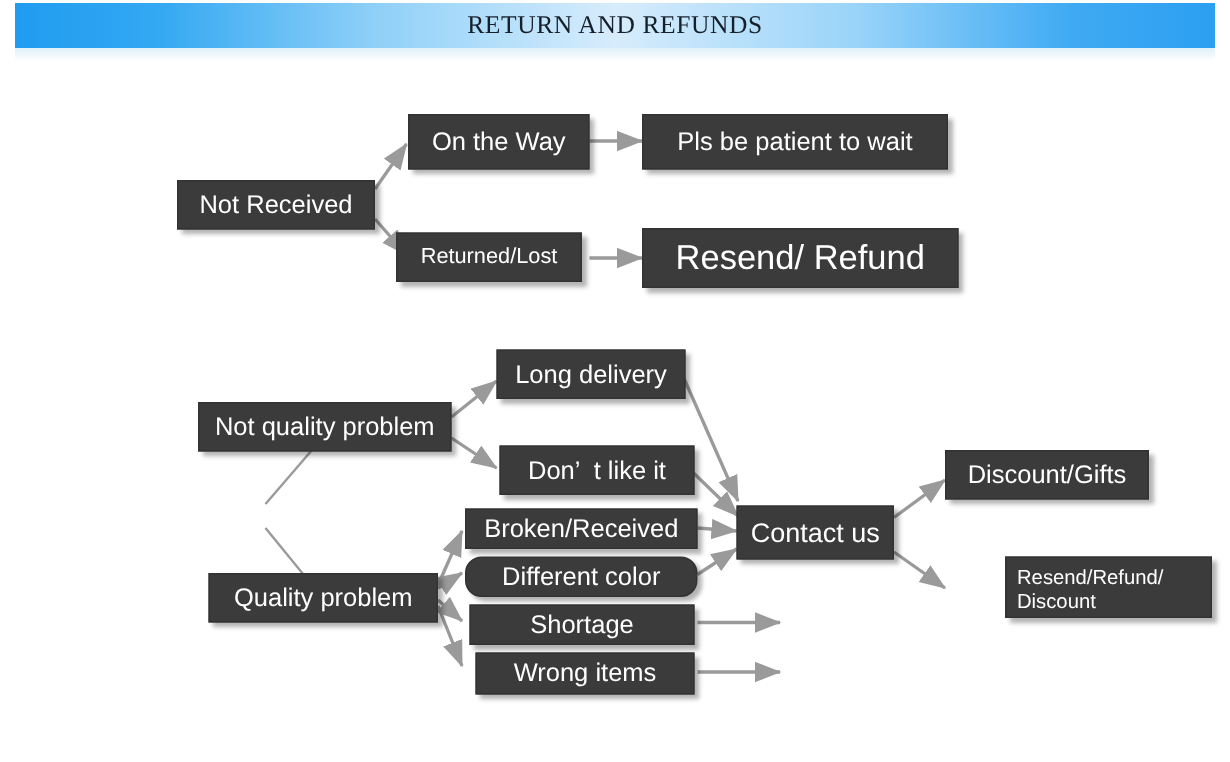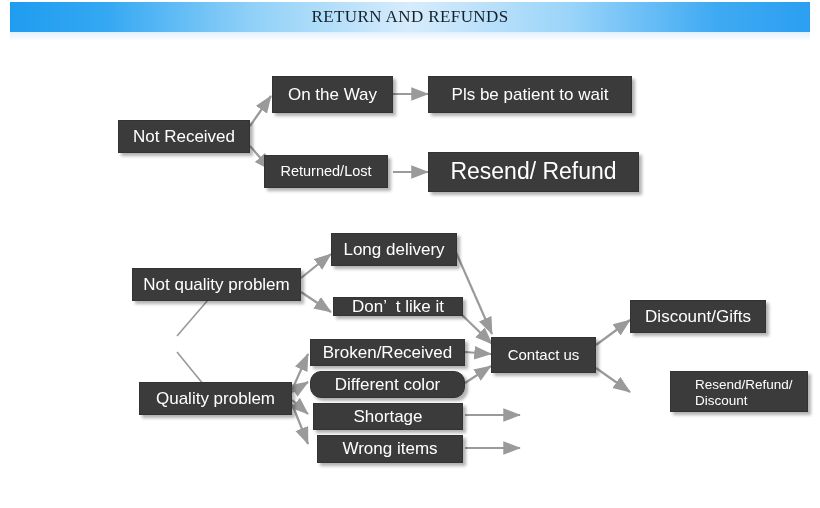--- a/index.html
+++ b/index.html
@@ -29,21 +29,21 @@
     background:linear-gradient(to bottom,rgba(200,228,248,.55),rgba(255,255,255,0));
   }
 
   
   .box{
     position:absolute;
     background:#3b3b3b;
     color:#ffffff;
     display:flex;align-items:center;
     box-sizing:border-box;
-    padding:0 24px;
+    padding:0 7px;
     font-size:15px;
     line-height:1.12;
     white-space:pre;
     box-shadow:3px 3px 3px rgba(0,0,0,.30);
     border:1px solid #333;
   }
   .box.center{justify-content:center;}
   .box.left{justify-content:flex-start;}
   .box.big{font-size:23px;}
   .box.med{font-size:17px;}
@@ -114,30 +114,30 @@
 
   <div class="box center big" style="left:428px;top:152px;width:211px;height:40px;">Resend/ Refund</div>
 
 
   <div class="box center med" style="left:132px;top:268px;width:169px;height:33px;">Not quality problem</div>
 
   <div class="box center med" style="left:139px;top:382px;width:153px;height:33px;">Quality problem</div>
 
   <div class="box center med" style="left:331px;top:233px;width:126px;height:33px;">Long delivery</div>
 
-  <div class="box center med" style="left:333px;top:297px;width:130px;height:19px;">Don’  t like it</div>
+  <div class="box center med" style="left:333px;top:297px;width:130px;height:33px;">Don’  t like it</div>
 
   <div class="box center med" style="left:310px;top:339px;width:155px;height:27px;">Broken/Received</div>
 
   <div class="box center med" style="left:310px;top:371px;width:155px;height:27px;border-radius:11px;">Different color</div>
 
   <div class="box center med" style="left:313px;top:403px;width:150px;height:27px;">Shortage</div>
 
   <div class="box center med" style="left:317px;top:435px;width:146px;height:28px;">Wrong items</div>
 
-  <div class="box center big" style="left:491px;top:337px;width:105px;height:36px;font-size:15px;">Contact us</div>
+  <div class="box center big" style="left:491px;top:337px;width:105px;height:36px;font-size:18px;">Contact us</div>
 
   <div class="box center med" style="left:630px;top:300px;width:136px;height:33px;">Discount/Gifts</div>
 
   <div class="box left two-line" style="left:630px;top:371px;width:138px;height:41px;margin-left:40px;">Resend/Refund/
 Discount</div>
 
 </div>
 
 </body></html>

